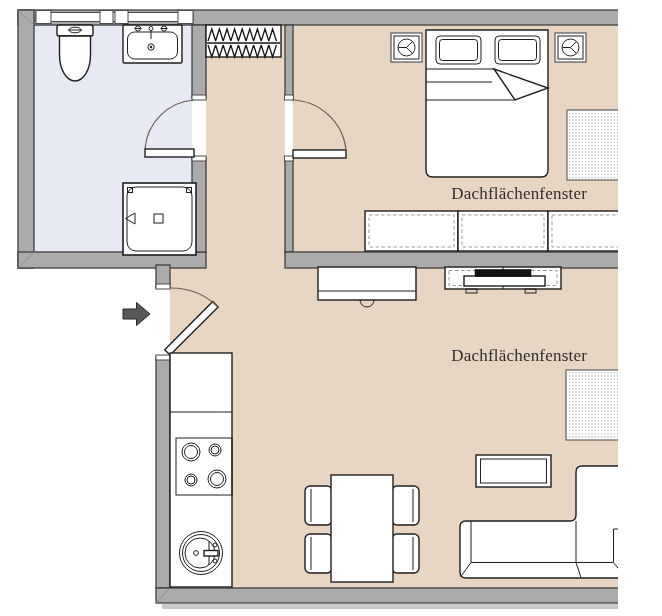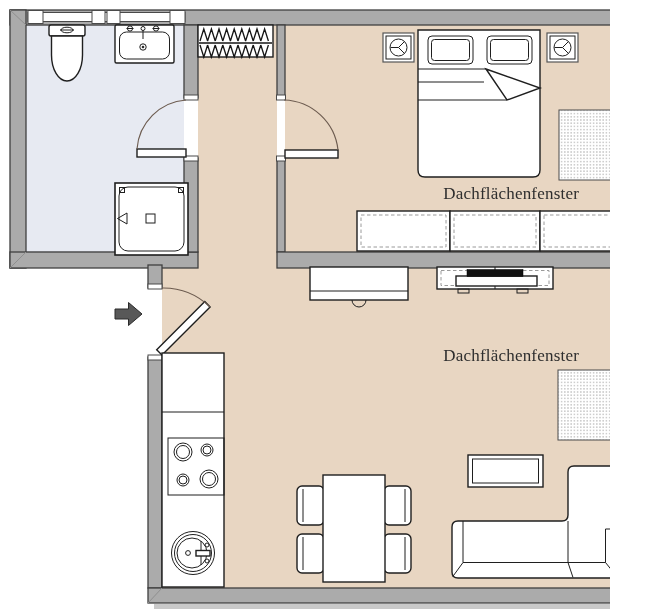--- a/index.html
+++ b/index.html
@@ -11,21 +11,21 @@
     --furniture_fill:#ffffff;
     --furniture_line:#1f1f1f;
     --detail_dash:#9a9a9a;
     --door_arc:#6d5c50;
     --window_dot:#777777;
     --entry_arrow:#585858;
     --label_text:#2e2e2e;
   }
   html,body{margin:0;padding:0;background:var(--outside);}
   .stage{position:relative;width:610px;height:616px;background:var(--outside);overflow:hidden;
-         font-family:"Liberation Serif","DejaVu Serif",serif;}
+         font-family:"Liberation Serif","DejaVu Serif",serif;margin-left:8px;}
   .stage svg{position:absolute;left:0;top:0;}
   .wall{fill:var(--wall_fill);stroke:var(--wall_line);stroke-width:1.3;}
   .gap{fill:#ffffff;stroke:none;}
   .cap{fill:#ffffff;stroke:#4a4a4a;stroke-width:1;}
   .floorA{fill:var(--floor_main);stroke:none;}
   .floorB{fill:var(--floor_bath);stroke:#2b2b2b;stroke-width:1.2;}
   .fw{fill:var(--furniture_fill);stroke:var(--furniture_line);stroke-width:1.4;}
   .fwb{fill:var(--furniture_fill);stroke:var(--furniture_line);stroke-width:1.6;}
   .thin{fill:none;stroke:var(--furniture_line);stroke-width:1;}
   .dash{fill:none;stroke:var(--detail_dash);stroke-width:1;stroke-dasharray:3.5 2.5;}

